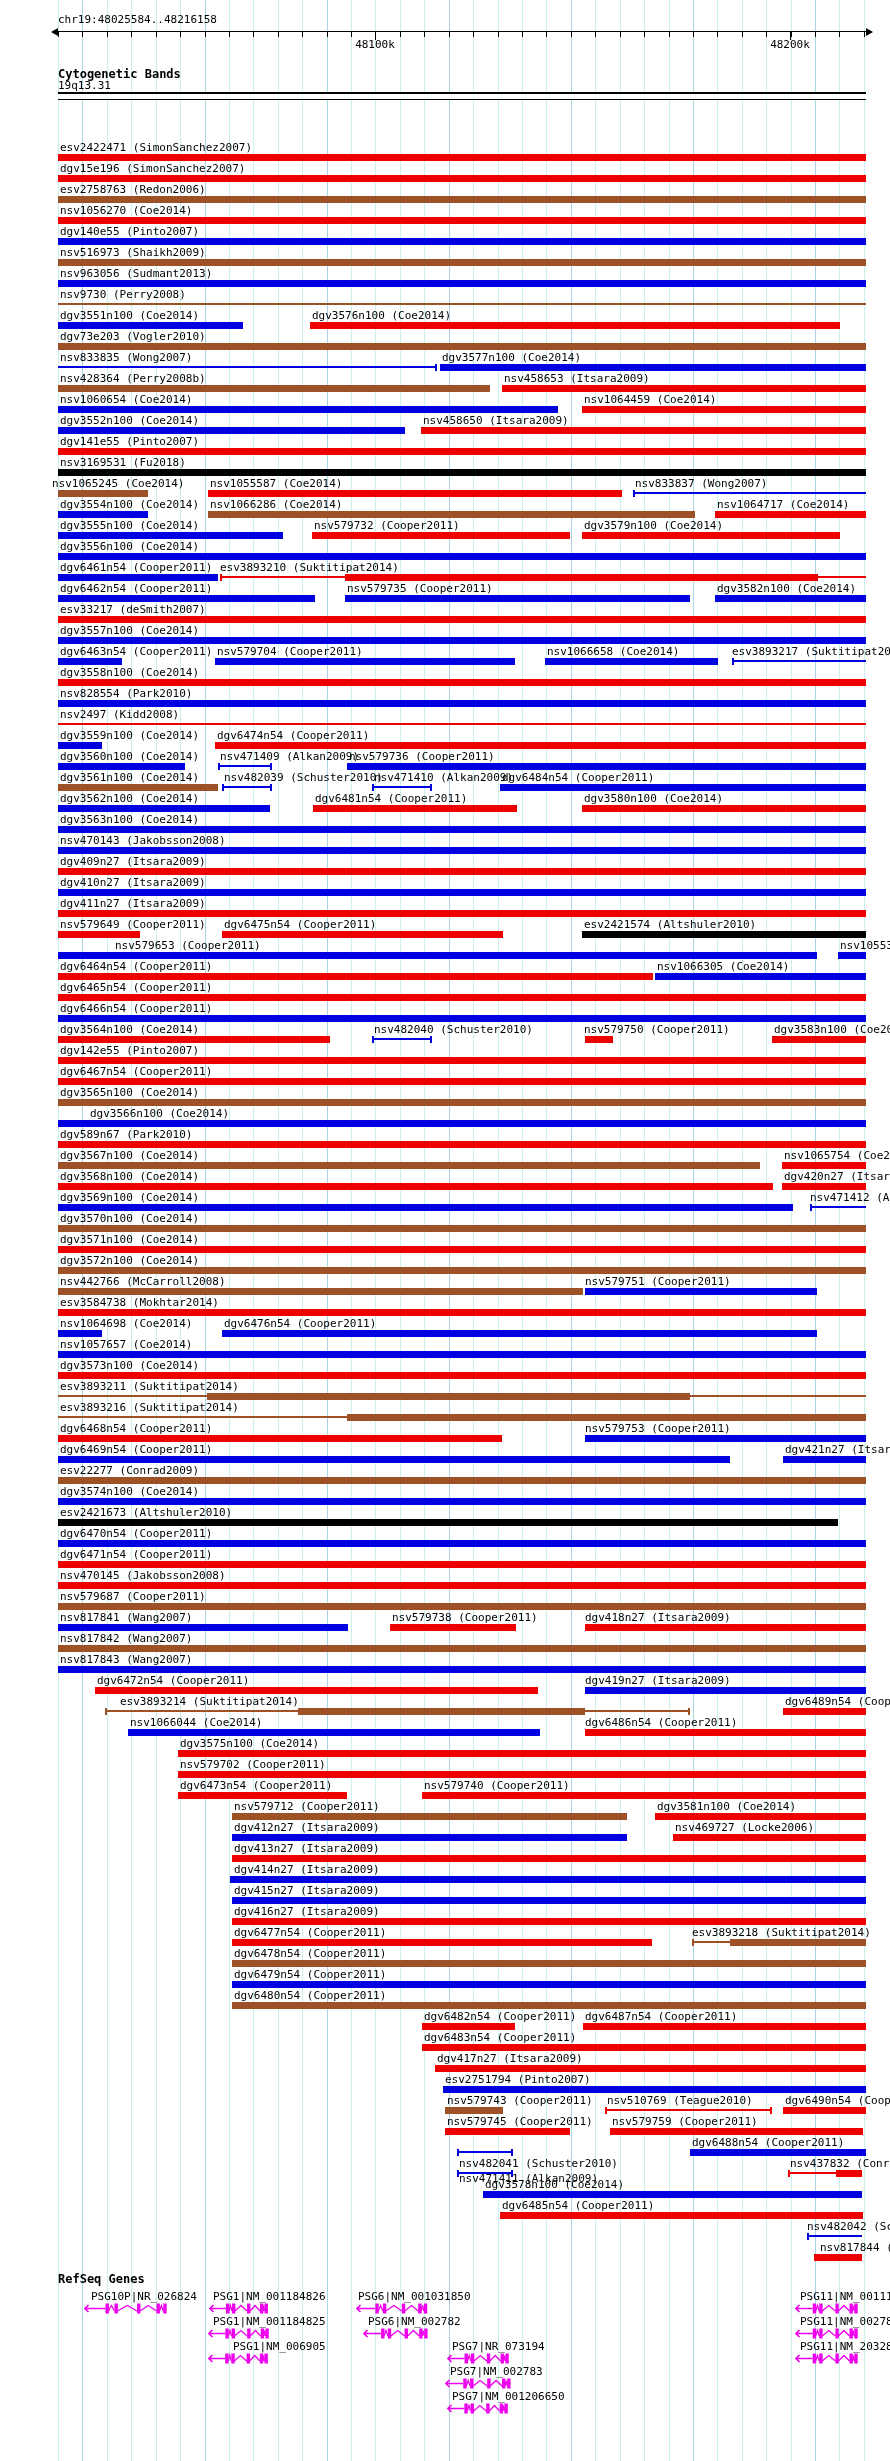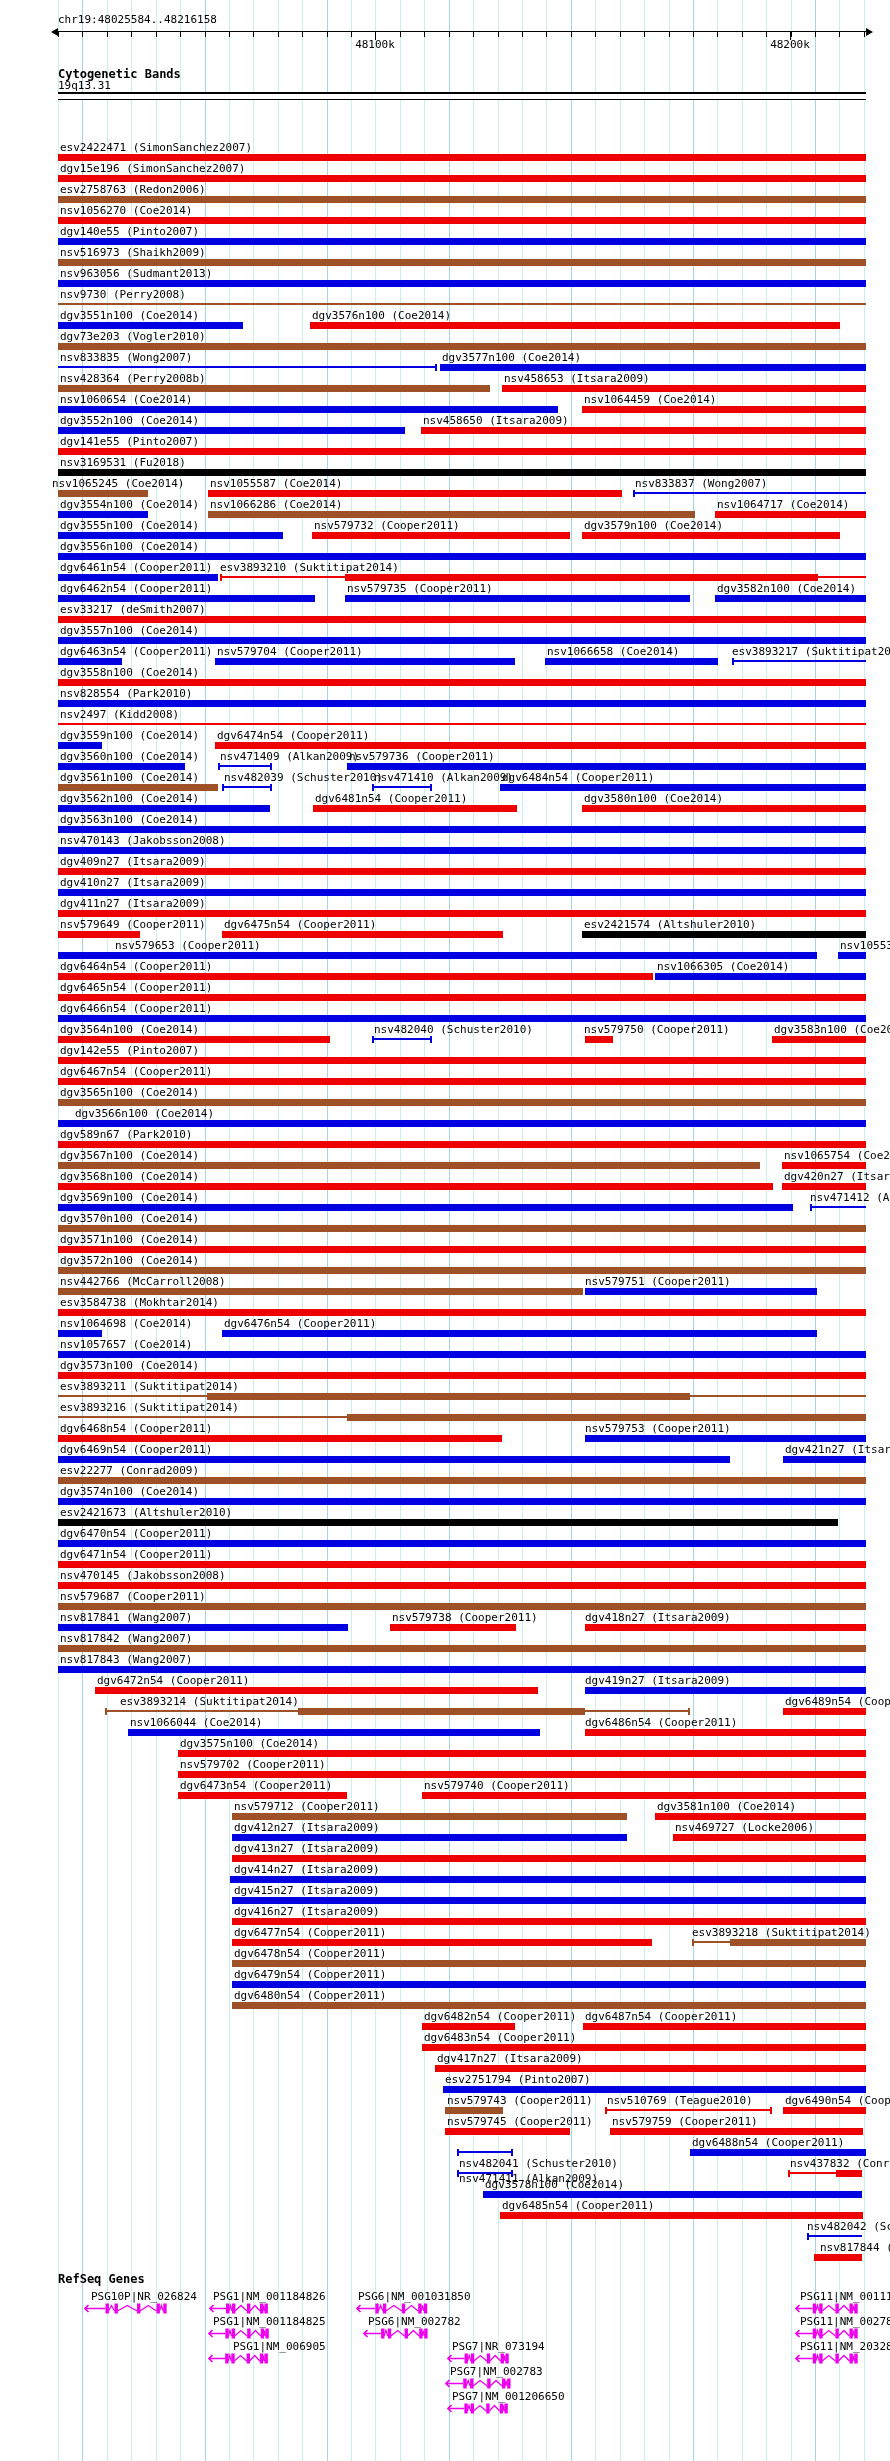--- a/index.html
+++ b/index.html
@@ -274,21 +274,21 @@
       <div class="lbl" style="left: 584px; top: 1024px;">nsv579750 (Cooper2011)</div>
       <div class="bar" style="left: 585px; top: 1036px; width: 28px; height: 7px; background: rgb(238, 0, 0);"></div>
       <div class="lbl" style="left: 774px; top: 1024px;">dgv3583n100 (Coe2014</div>
       <div class="bar" style="left: 772px; top: 1036px; width: 94px; height: 7px; background: rgb(238, 0, 0);"></div>
       <div class="lbl" style="left: 60px; top: 1045px;">dgv142e55 (Pinto2007)</div>
       <div class="bar" style="left: 58px; top: 1057px; width: 808px; height: 7px; background: rgb(238, 0, 0);"></div>
       <div class="lbl" style="left: 60px; top: 1066px;">dgv6467n54 (Cooper2011)</div>
       <div class="bar" style="left: 58px; top: 1078px; width: 808px; height: 7px; background: rgb(238, 0, 0);"></div>
       <div class="lbl" style="left: 60px; top: 1087px;">dgv3565n100 (Coe2014)</div>
       <div class="bar" style="left: 58px; top: 1099px; width: 808px; height: 7px; background: rgb(158, 81, 39);"></div>
-      <div class="lbl" style="left: 75px; top: 1108px;">dgv3566n100 (Coe2014)</div>
+      <div class="lbl" style="left: 60px; top: 1108px; padding-left: 30px;">dgv3566n100 (Coe2014)</div>
       <div class="bar" style="left: 58px; top: 1120px; width: 808px; height: 7px; background: rgb(0, 0, 224);"></div>
       <div class="lbl" style="left: 60px; top: 1129px;">dgv589n67 (Park2010)</div>
       <div class="bar" style="left: 58px; top: 1141px; width: 808px; height: 7px; background: rgb(238, 0, 0);"></div>
       <div class="lbl" style="left: 60px; top: 1150px;">dgv3567n100 (Coe2014)</div>
       <div class="bar" style="left: 58px; top: 1162px; width: 702px; height: 7px; background: rgb(158, 81, 39);"></div>
       <div class="lbl" style="left: 784px; top: 1150px;">nsv1065754 (Coe201</div>
       <div class="bar" style="left: 782px; top: 1162px; width: 84px; height: 7px; background: rgb(238, 0, 0);"></div>
       <div class="lbl" style="left: 60px; top: 1171px;">dgv3568n100 (Coe2014)</div>
       <div class="bar" style="left: 58px; top: 1183px; width: 715px; height: 7px; background: rgb(238, 0, 0);"></div>
       <div class="lbl" style="left: 784px; top: 1171px;">dgv420n27 (Itsara2</div>

